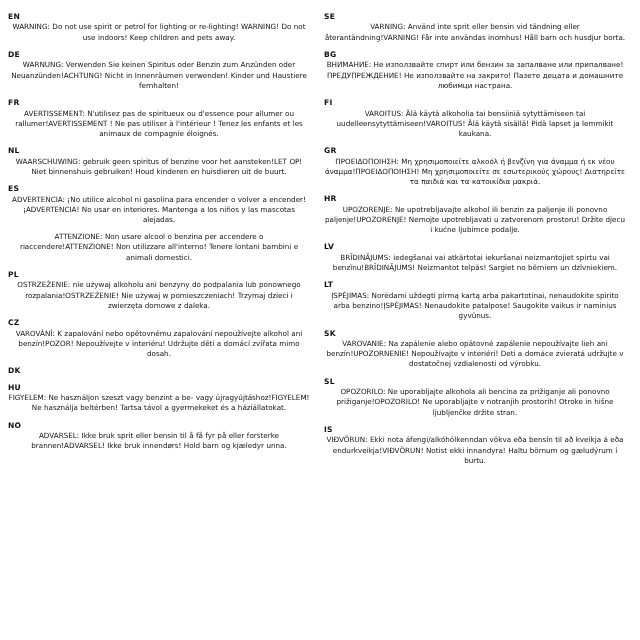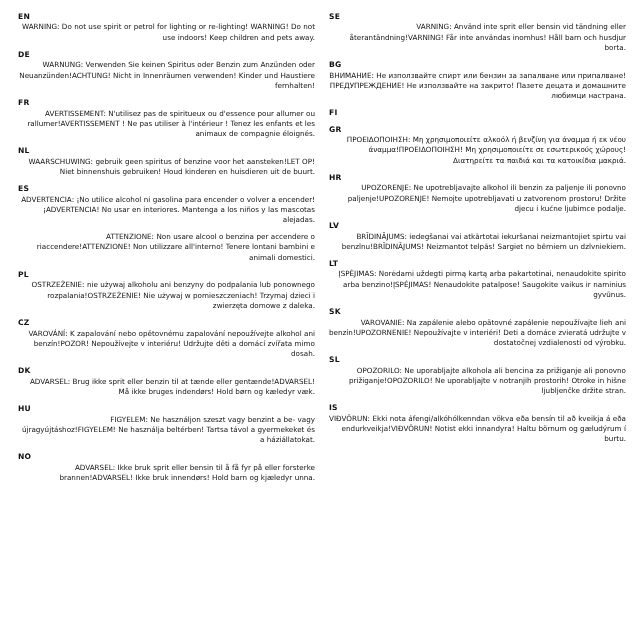--- a/index.html
+++ b/index.html
@@ -10,21 +10,21 @@
     width: 640px;
     height: 640px;
     background: #ffffff;
     font-family: "DejaVu Sans", sans-serif;
     color: #1a1a1a;
   }
   .page {
     width: 640px;
     height: 640px;
     box-sizing: border-box;
-    padding: 12px 14px 10px 18px;
+    padding: 12px 14px 10px 8px;
     display: flex;
     flex-direction: row;
     gap: 14px;
     overflow: hidden;
   }
   .column {
     width: 50%;
     box-sizing: border-box;
   }
   .entry {
@@ -35,21 +35,21 @@
     font-weight: bold;
     line-height: 1.25;
     letter-spacing: 0.2px;
     margin-bottom: 1px;
     color: #111111;
   }
   .text {
     font-size: 7.2px;
     line-height: 1.42;
     color: #111111;
-    text-align: right;
+    text-align: center;
     hyphens: manual;
     word-spacing: 0.1px;
   }
 </style>
 </head>
 <body>
 
 <div class="page">
 
   <div class="column">
@@ -88,21 +88,20 @@
       <div class="text">OSTRZEŻENIE: nie używaj alkoholu ani benzyny do podpalania lub ponownego rozpalania!OSTRZEŻENIE! Nie używaj w pomieszczeniach! Trzymaj dzieci i zwierzęta domowe z daleka.</div>
     </div>
 
     <div class="entry">
       <div class="lang">CZ</div>
       <div class="text">VAROVÁNÍ: K zapalování nebo opětovnému zapalování nepoužívejte alkohol ani benzín!POZOR! Nepoužívejte v interiéru! Udržujte děti a domácí zvířata mimo dosah.</div>
     </div>
 
     <div class="entry">
       <div class="lang">DK</div>
-      <div class="text">ADVARSEL: Brug ikke sprit eller benzin til at tænde eller gentænde!ADVARSEL! Må ikke bruges indendørs! Hold børn og kæledyr væk.</div>
     </div>
 
 
     <div class="entry">
       <div class="lang">HU</div>
       <div class="text">FIGYELEM: Ne használjon szeszt vagy benzint a be- vagy újragyújtáshoz!FIGYELEM! Ne használja beltérben! Tartsa távol a gyermekeket és a háziállatokat.</div>
     </div>
 
     <div class="entry">
       <div class="lang">NO</div>
@@ -120,20 +119,21 @@
     </div>
 
     <div class="entry">
       <div class="lang">BG</div>
       <div class="text">ВНИМАНИЕ: Не използвайте спирт или бензин за запалване или припалване!ПРЕДУПРЕЖДЕНИЕ! Не използвайте на закрито! Пазете децата и домашните любимци настрана.</div>
     </div>
 
 
     <div class="entry">
       <div class="lang">FI</div>
+      <div class="text">VAROITUS: Älä käytä alkoholia tai bensiiniä sytyttämiseen tai uudelleensytyttämiseen!VAROITUS! Älä käytä sisällä! Pidä lapset ja lemmikit kaukana.</div>
     </div>
 
     <div class="entry">
       <div class="lang">GR</div>
       <div class="text">ΠΡΟΕΙΔΟΠΟΙΗΣΗ: Μη χρησιμοποιείτε αλκοόλ ή βενζίνη για άναμμα ή εκ νέου άναμμα!ΠΡΟΕΙΔΟΠΟΙΗΣΗ! Μη χρησιμοποιείτε σε εσωτερικούς χώρους! Διατηρείτε τα παιδιά και τα κατοικίδια μακριά.</div>
     </div>
 
     <div class="entry">
       <div class="lang">HR</div>
       <div class="text">UPOZORENJE: Ne upotrebljavajte alkohol ili benzin za paljenje ili ponovno paljenje!UPOZORENJE! Nemojte upotrebljavati u zatvorenom prostoru! Držite djecu i kućne ljubimce podalje.</div>

